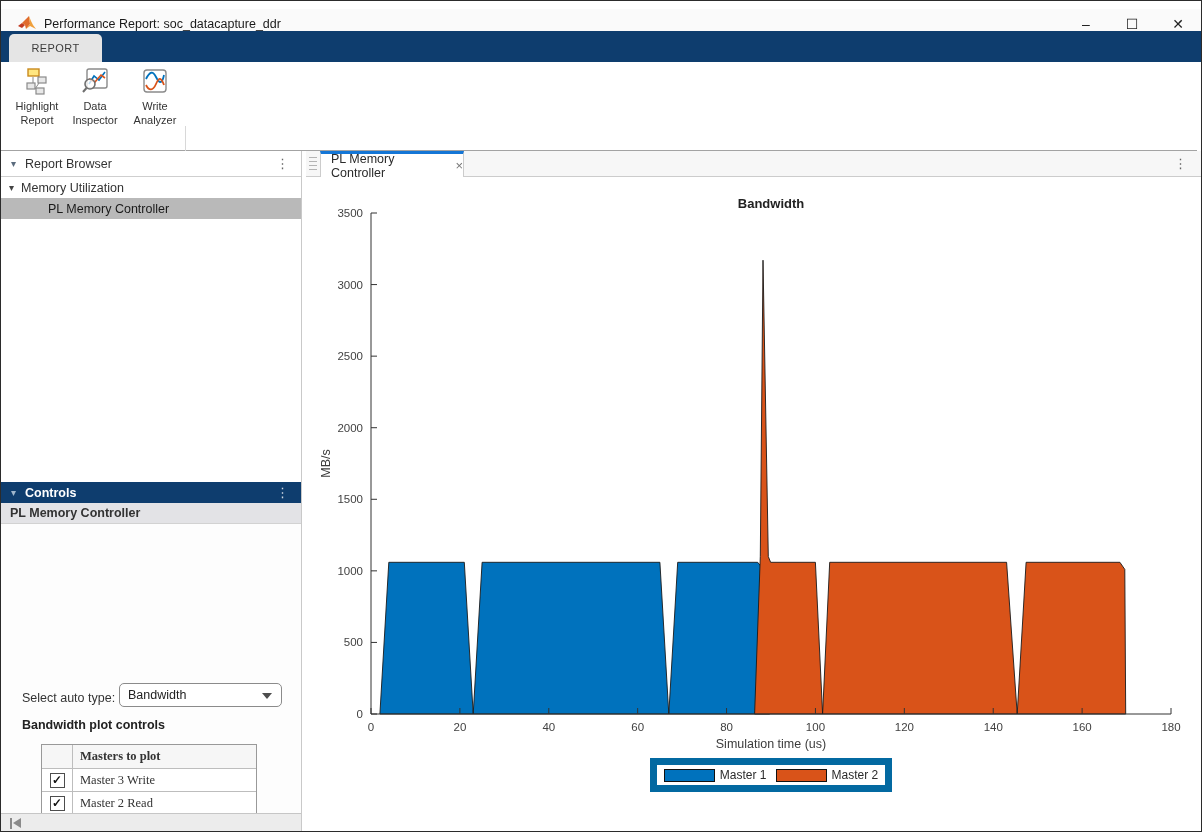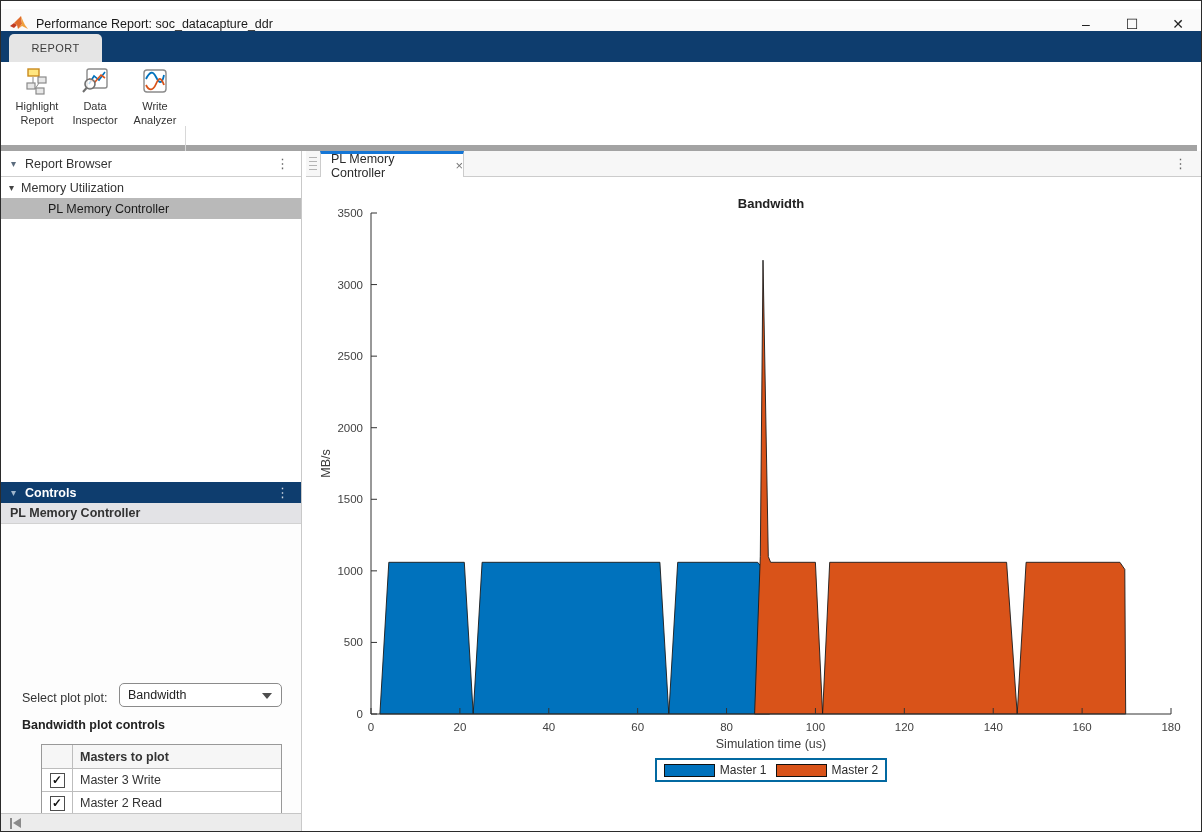--- a/index.html
+++ b/index.html
@@ -6,30 +6,30 @@
   html,body { width:1202px; height:832px; }
   body {
     position:relative;
     font-family:"Liberation Sans", sans-serif;
     font-size:12px; color:#333;
     background:#fff;
     border:1px solid #2b2b2b;
     overflow:hidden;
   }
   
-  .titlebar { position:absolute; left:0; top:8px; width:1200px; height:30px; background:#fafafa; display:flex; align-items:center; }
+  .titlebar { position:absolute; left:0; top:8px; width:1200px; height:30px; background:#fafafa; display:flex; align-items:center;padding-left:8px; }
   .app-logo { width:18px; height:16px; margin-left:9px; }
   .title-text { margin-left:8px; font-size:12.5px; color:#1a1a1a; }
   .win-controls { position:absolute; right:0; top:0; height:30px; display:flex; }
   .win-btn { width:46px; height:30px; display:flex; align-items:center; justify-content:center; font-size:14px; color:#222; cursor:default; }
   
   .ribbon-band { position:absolute; left:0; top:30px; width:1200px; height:31px; background:#0e3d6e; }
   .ribbon-tab { position:absolute; left:8px; top:3px; width:93px; height:28px; background:#e5e5e5; border-radius:5px 5px 0 0; display:flex; align-items:center; justify-content:center; font-size:11px; letter-spacing:.4px; color:#3c3c3c; }
   
-  .toolbar { position:absolute; left:0; top:61px; width:1196px; height:89px; background:#fff; border-bottom:6px solid #a3a3a3;text-decoration:underline; }
+  .toolbar { position:absolute; left:0; top:61px; width:1196px; height:89px; background:#fff; border-bottom:1px solid #a3a3a3;text-decoration:underline; }
   .tool-btn { position:absolute; top:4px; width:56px; height:72px; display:flex; flex-direction:column; align-items:center; }
   .tool-btn .ticon { width:30px; height:30px; display:flex; align-items:center; justify-content:center; }
   .tool-label { margin-top:3px; font-size:11px; line-height:14px; text-align:center; color:#333; }
   .section-label { position:absolute; left:8px; top:134px; width:170px; text-align:center; font-size:10px; color:#8a8a8a; letter-spacing:.5px; }
   .section-divider { position:absolute; left:184px; top:64px; height:72px; width:1px; background:#d8d8d8; }
   .ribbon-collapse { position:absolute; right:10px; top:135px; width:14px; height:11px; cursor:default; }
   .ribbon-collapse .bar { width:12px; height:3px; background:#8e8e8e; margin:0 auto; }
   .ribbon-collapse .tri { width:0; height:0; margin:2px auto 0; border-left:5px solid transparent; border-right:5px solid transparent; border-bottom:5px solid #8e8e8e; }
   
   .left-panel { position:absolute; left:0; top:150px; width:301px; height:681px; background:#fff; border-right:1px solid #c9c9c9; }
@@ -48,21 +48,21 @@
   .controls-header .tri-icon { margin-left:10px; font-size:10px; color:#9fb6cc; }
   .controls-header .ph-title { margin-left:9px; color:#fff; font-weight:bold; font-size:12.5px; }
   .controls-header .kebab { color:#cfd8e2; }
   .controls-sub { position:absolute; left:0; top:352px; width:300px; height:21px; background:#e3e3e6; border-bottom:1px solid #d2d2d2; display:flex; align-items:center; padding-left:9px; font-weight:bold; font-size:12.5px; color:#333; }
   .controls-body { position:absolute; left:0; top:373px; width:300px; height:289px; background:#fdfdfd; }
   .row-plot-type { position:absolute; left:21px; top:162px; font-size:12.5px; color:#333; }
   .dropdown { position:absolute; left:118px; top:153px; width:163px; height:24px; background:#fff; border:1px solid #8b8b8b; border-radius:5px; display:flex; align-items:center; padding-left:8px; font-size:12.5px; color:#222; }
   .dropdown .dd-arrow { position:absolute; right:9px; top:9px; width:0; height:0; border-left:5px solid transparent; border-right:5px solid transparent; border-top:6px solid #4d4d4d; }
   .bpc-label { position:absolute; left:21px; top:193px; font-weight:bold; font-size:12.5px; color:#222; }
   
-  .masters-table { position:absolute; left:40px; top:220px; width:241px; border:1px solid #999; background:#fff; }
+  .masters-table { position:absolute; left:40px; top:220px; width:216px; border:1px solid #999; background:#fff;font-family:Liberation Serif, serif; }
   .mt-row { display:flex; height:23px; border-top:1px solid #bdbdbd; align-items:stretch; }
   .mt-row:first-child { border-top:none; background:#f6f6f6; }
   .mt-col1 { width:31px; border-right:1px solid #bdbdbd; display:flex; align-items:center; justify-content:center; }
   .mt-col2 { flex:1; display:flex; align-items:center; padding-left:7px; font-size:12.5px; }
   .mt-header .mt-col2 { font-weight:bold; }
   .checkbox { width:15px; height:15px; border:1px solid #4d4d4d; background:#fff; display:flex; align-items:center; justify-content:center; font-size:12px; font-weight:bold; color:#111; line-height:13px; }
   .sampling-input { position:absolute; left:165px; top:304px; width:116px; height:24px; border:1px solid #7d7d7d; background:#fff; padding-left:7px; font-family:"Liberation Sans",sans-serif; font-size:12.5px; color:#222; }
   .left-bottom-bar { position:absolute; left:0; top:662px; width:300px; height:19px; background:#ececec; border-top:1px solid #c6c6c6; display:flex; align-items:center; }
   .collapse-left-icon { margin-left:9px; display:flex; align-items:center; cursor:pointer; }
   .collapse-left-icon .bar { width:2px; height:11px; background:#8a8a8a; }
@@ -72,21 +72,21 @@
   .tabstrip { position:absolute; left:0; top:0; width:897px; height:26px; background:#f7f7f7; border-bottom:1px solid #ccc; }
   .tab-handle { position:absolute; left:3px; top:6px; width:8px; height:13px;
     background:repeating-linear-gradient(to bottom,#b4b4b4 0 1px,transparent 1px 4px); }
   .doc-tab { position:absolute; left:14px; top:0; width:144px; height:26px; background:#fff; border-left:1px solid #ccc; border-right:1px solid #ccc; border-top:3px solid #1476d6; display:flex; align-items:center; padding-left:10px; font-size:12.5px; color:#2b2b2b; }
   .doc-tab .tab-close { margin-left:7px; color:#777; font-size:13px; cursor:pointer; }
   .chart-area { position:absolute; left:0; top:26px; width:897px; height:656px; background:#fff; }
   .chart-title { position:absolute; left:65px; top:19px; width:800px; text-align:center; font-weight:bold; font-size:13px; color:#222; }
   svg text.tick { font-family:"Liberation Sans",sans-serif; font-size:11.5px; fill:#424242; }
   svg text.axis-label { font-family:"Liberation Sans",sans-serif; font-size:12.5px; fill:#3c3c3c; }
   .legend-wrap { position:absolute; left:65px; top:581px; width:800px; display:flex; justify-content:center; }
-  .legend-box { display:flex; align-items:center; gap:9px; border:2px solid #0369a1; background:#fff; padding:3px 7px; }
+  .legend-box { display:flex; align-items:center; gap:9px; border:7px solid #0369a1; background:#fff; padding:3px 7px; }
   .legend-entry { display:flex; align-items:center; gap:5px; }
   .legend-swatch { display:inline-block; width:51px; height:13px; border:1px solid #111; }
   .legend-label { font-size:12px; color:#2b2b2b; }
   .tri-icon { user-select:none; }
 </style>
 </head>
 <body>
 
 <div class="titlebar">
   <svg class="app-logo" viewBox="0 0 18 16">
@@ -172,21 +172,21 @@
     <span class="ph-title">Controls</span>
     <span class="kebab">⋮</span>
   </div>
 
   <div class="controls-sub">PL Memory Controller</div>
 
   <div class="controls-body">
     
   </div>
 
-  <span class="row-plot-type" style="top:540px">Select plot plot:</span>
+  <span class="row-plot-type" style="top:540px">Select auto type:</span>
   <div class="dropdown" style="top:532px">
     <span>Bandwidth</span>
     <span class="dd-arrow"></span>
   </div>
 
   <span class="bpc-label" style="top:567px">Bandwidth plot controls</span>
 
   <div class="masters-table" style="top:593px">
     <div class="mt-row mt-header">
       <div class="mt-col1"></div>

